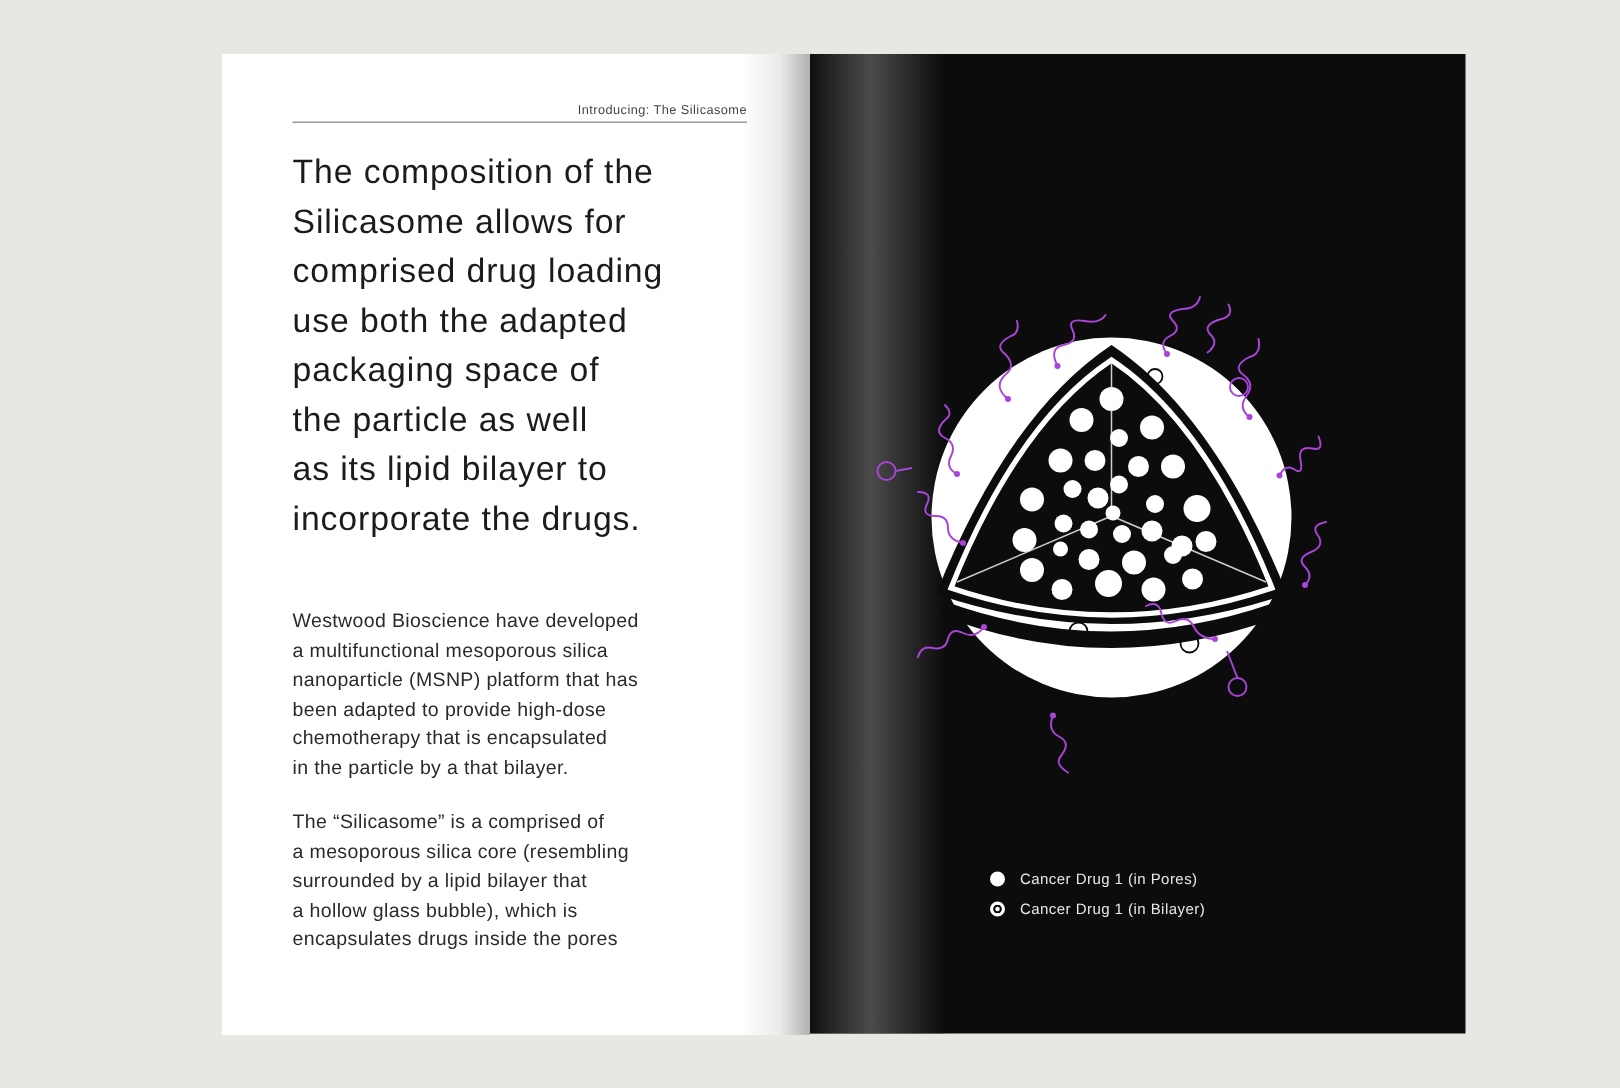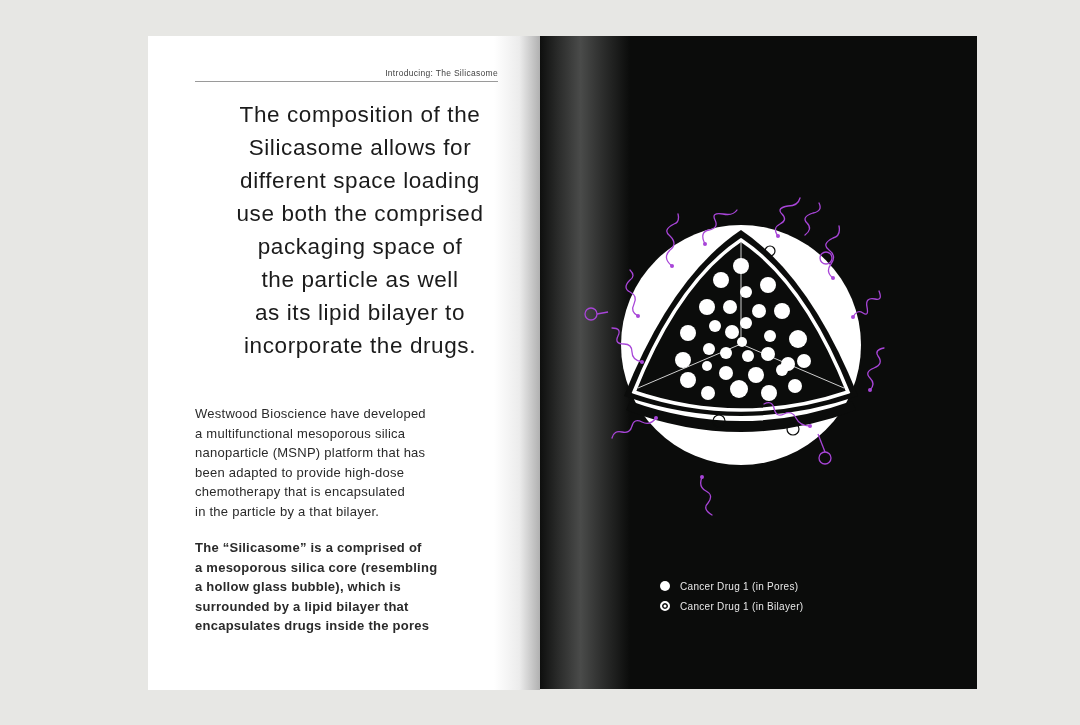--- a/index.html
+++ b/index.html
@@ -31,29 +31,29 @@
     font-size:8.5px; color:#444; letter-spacing:0.3px;
   }
   .running-rule {
     position:absolute; left:47px; right:42px; top:45px; height:1px; background:#9a9a9a;
   }
   .headline {
     position:absolute; left:47px; top:62px; width:330px;
     font-size:22.5px; line-height:33px; color:#1b1b1b; letter-spacing:0.6px;
     margin:0; font-weight:normal;
   }
-  .headline span { display:block; white-space:nowrap;text-align:center; }
+  .headline span { display:block; white-space:nowrap; }
   .para {
     position:absolute; left:47px; width:320px;
     font-size:13px; line-height:19.6px; color:#2a2a2a; letter-spacing:0.25px;
     margin:0;
   }
   .para span { display:block; white-space:nowrap; }
   .para-1 { top:368px; }
-  .para-2 { top:502px;font-weight:bold; }
+  .para-2 { top:502px; }
   .diagram {
     position:absolute; left:40px; top:160px; width:340px; height:330px;
   }
   .legend {
     position:absolute; left:120px; top:540px;
   }
   .legend-item {
     display:flex; align-items:center; height:20px;
     color:#e8e8e8; font-size:10px; letter-spacing:0.3px;
   }
@@ -67,42 +67,42 @@
 </head>
 <body>
 
 <div class="page-left">
   <div class="running-head">Introducing: The Silicasome</div>
   <div class="running-rule"></div>
 
   <h1 class="headline">
     <span>The composition of the</span>
     <span>Silicasome allows for</span>
-    <span>different space loading</span>
-    <span>use both the comprised</span>
+    <span>comprised drug loading</span>
+    <span>use both the adapted</span>
     <span>packaging space of</span>
     <span>the particle as well</span>
     <span>as its lipid bilayer to</span>
     <span>incorporate the drugs.</span>
   </h1>
 
   <p class="para para-1">
     <span>Westwood Bioscience have developed</span>
     <span>a multifunctional mesoporous silica</span>
     <span>nanoparticle (MSNP) platform that has</span>
     <span>been adapted to provide high-dose</span>
     <span>chemotherapy that is encapsulated</span>
     <span>in the particle by a that bilayer.</span>
   </p>
 
   <p class="para para-2">
     <span>The “Silicasome” is a comprised of</span>
     <span>a mesoporous silica core (resembling</span>
+    <span>surrounded by a lipid bilayer that</span>
     <span>a hollow glass bubble), which is</span>
-    <span>surrounded by a lipid bilayer that</span>
     <span>encapsulates drugs inside the pores</span>
   </p>
 </div>
 
 <div class="page-right">
 
   <svg class="diagram" viewBox="0 0 340 330" width="340" height="330">
 
     <circle cx="161" cy="149" r="120" fill="#ffffff"></circle>
 

